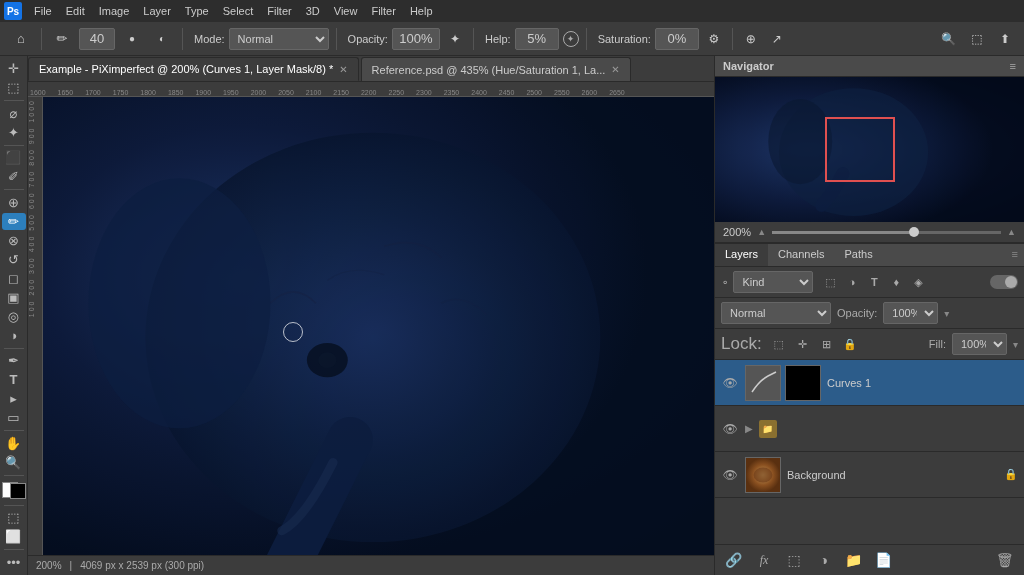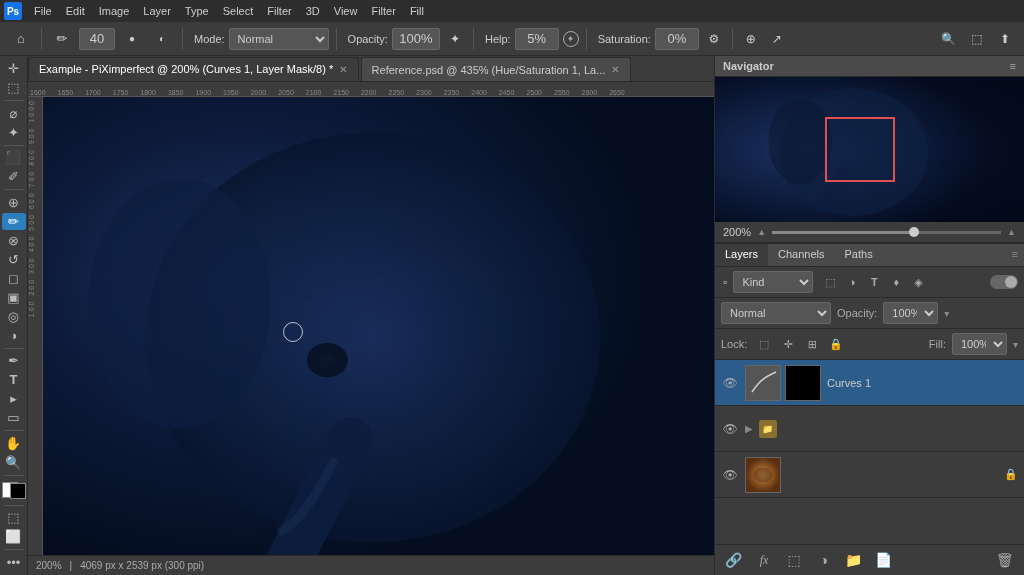--- a/index.html
+++ b/index.html
@@ -81,21 +81,21 @@
     .lfi { width: 18px; height: 18px; display: flex; align-items: center; justify-content: center; color: #aaa; font-size: 11px; cursor: pointer; border-radius: 2px; }
     .toggle-switch { width: 28px; height: 14px; background: #666; border-radius: 7px; margin-left: auto; position: relative; cursor: pointer; }
     .toggle-dot { width: 12px; height: 12px; background: #aaa; border-radius: 50%; position: absolute; top: 1px; right: 1px; }
 
     #layer-blend-row { display: flex; align-items: center; padding: 4px 6px; gap: 6px; border-bottom: 1px solid #2a2a2a; }
     .blend-select { background: #555; border: 1px solid #666; color: #ccc; font-size: 11px; height: 22px; padding: 0 4px; border-radius: 2px; width: 110px; }
     .opacity-label { font-size: 11px; color: #aaa; }
     .opacity-select { background: #555; border: 1px solid #666; color: #ccc; font-size: 11px; height: 22px; padding: 0 4px; border-radius: 2px; width: 55px; }
 
     #layer-lock-row { display: flex; align-items: center; padding: 4px 6px; gap: 6px; border-bottom: 1px solid #2a2a2a; }
-    .lock-label { font-size: 11px; color: #aaa; margin-right: 2px; }
+    .lock-label { font-size: 17px; color: #aaa; margin-right: 2px; }
     .lock-icon { width: 18px; height: 18px; display: flex; align-items: center; justify-content: center; color: #aaa; font-size: 11px; cursor: pointer; border: 1px solid transparent; border-radius: 2px; }
     .fill-label { font-size: 11px; color: #aaa; margin-left: auto; }
     .fill-val { background: #555; border: 1px solid #666; color: #ccc; font-size: 11px; height: 22px; padding: 0 4px; border-radius: 2px; width: 55px; }
 
     #layers-list { flex: 1; overflow-y: auto; background: #3c3c3c; }
     .layer-item { display: flex; align-items: center; height: 46px; padding: 0 6px; border-bottom: 1px solid #2a2a2a; gap: 6px; cursor: pointer; }
     .layer-item.selected { background: #2c5c8a; }
     .layer-vis { width: 18px; height: 18px; display: flex; align-items: center; justify-content: center; color: #aaa; font-size: 12px; cursor: pointer; }
     .layer-thumb { width: 36px; height: 36px; border: 1px solid #666; flex-shrink: 0; overflow: hidden; position: relative; }
     .layer-thumb-black { background: #000; }
@@ -124,21 +124,21 @@
   <div class="menu-item">File</div>
   <div class="menu-item">Edit</div>
   <div class="menu-item">Image</div>
   <div class="menu-item">Layer</div>
   <div class="menu-item">Type</div>
   <div class="menu-item">Select</div>
   <div class="menu-item">Filter</div>
   <div class="menu-item">3D</div>
   <div class="menu-item">View</div>
   <div class="menu-item">Filter</div>
-  <div class="menu-item">Fill</div>
+  <div class="menu-item">Help</div>
 </div>
 
 <div id="toolbar">
 
   <div class="toolbar-btn">⌂</div>
   <div class="toolbar-sep"></div>
 
   <div class="toolbar-btn">✏</div>
 
   <input class="toolbar-num" value="40" style="width: 36px;">
@@ -434,20 +434,21 @@
                 <radialGradient id="thumbBg" cx="50%" cy="50%" r="50%">
                   <stop offset="0%" stop-color="#c8a060"></stop>
                   <stop offset="60%" stop-color="#8a5020"></stop>
                   <stop offset="100%" stop-color="#5a3010"></stop>
                 </radialGradient>
               </defs>
               <rect width="36" height="36" fill="url(#thumbBg)"></rect>
               <ellipse cx="18" cy="18" rx="10" ry="8" fill="#6a3818" opacity="0.6"></ellipse>
             </svg>
           </div>
+          <span class="layer-name">Background</span>
           <span class="layer-lock-icon">🔒</span>
         </div>
 
       </div>
 
       <div id="layers-footer">
         <div class="layers-footer-btn">🔗</div>
         <div class="layers-footer-btn" style="font-size:12px;font-style:italic;font-family:serif;">fx</div>
         <div class="layers-footer-btn">⬚</div>
         <div class="layers-footer-btn">◑</div>

